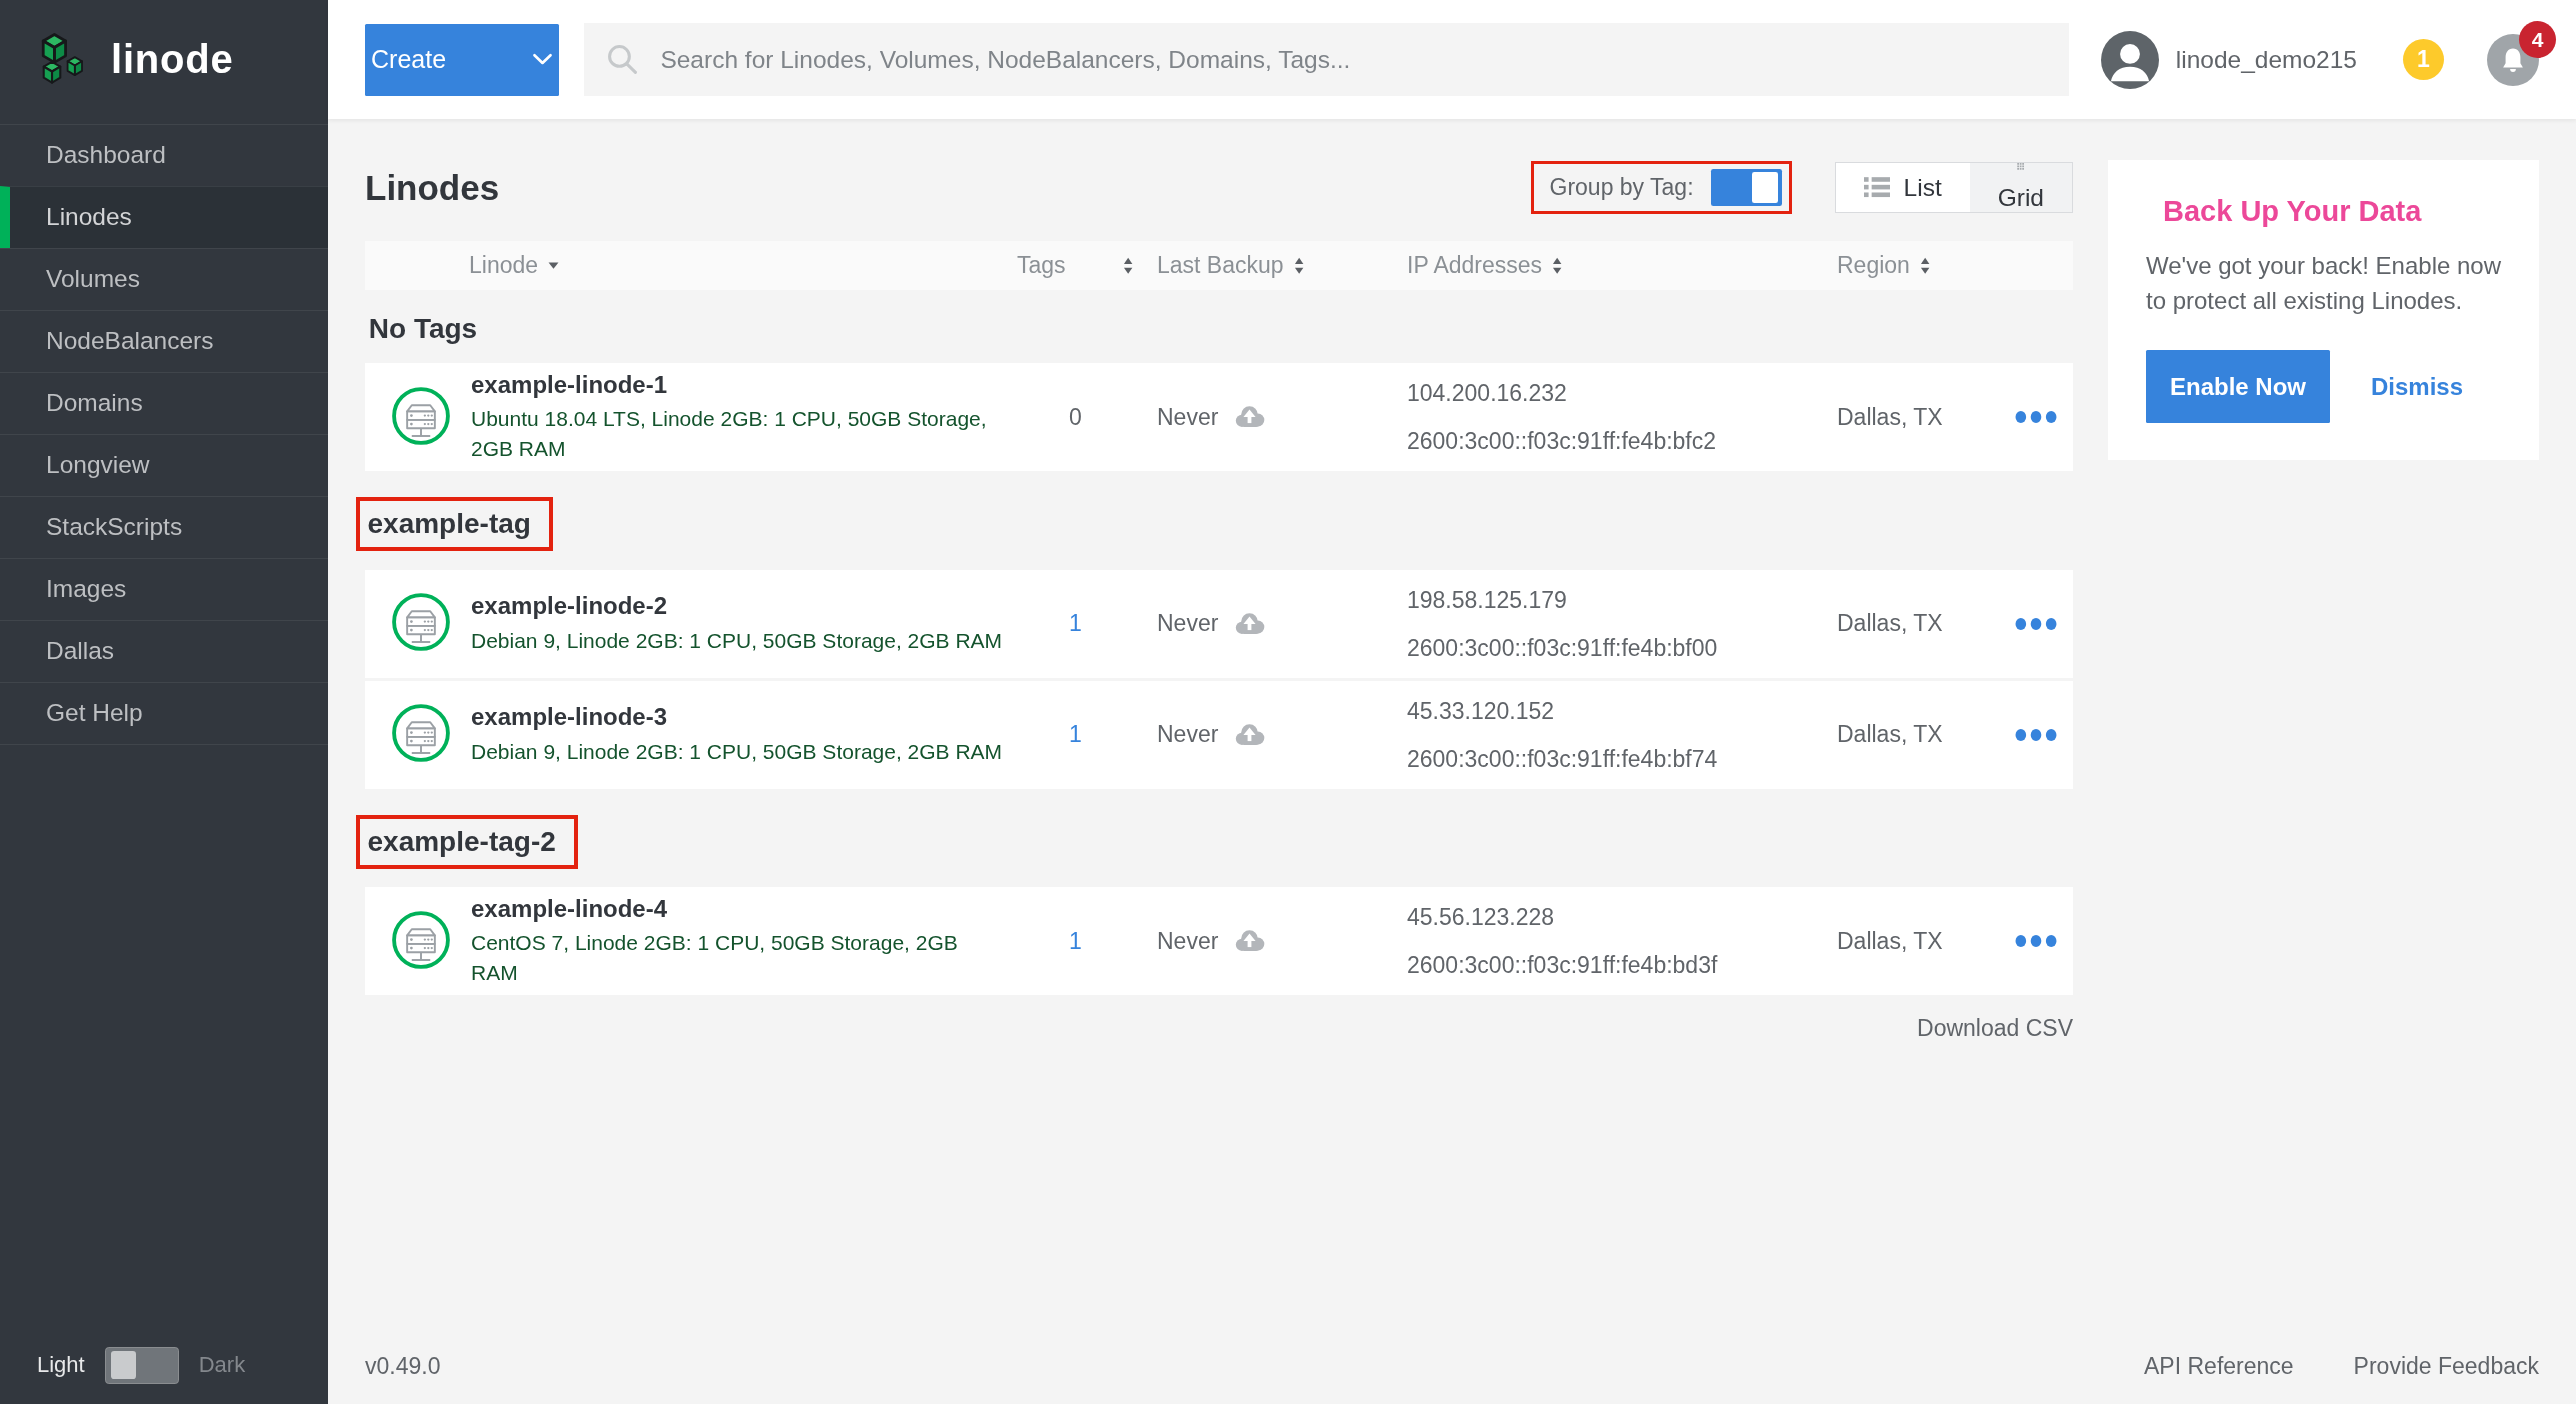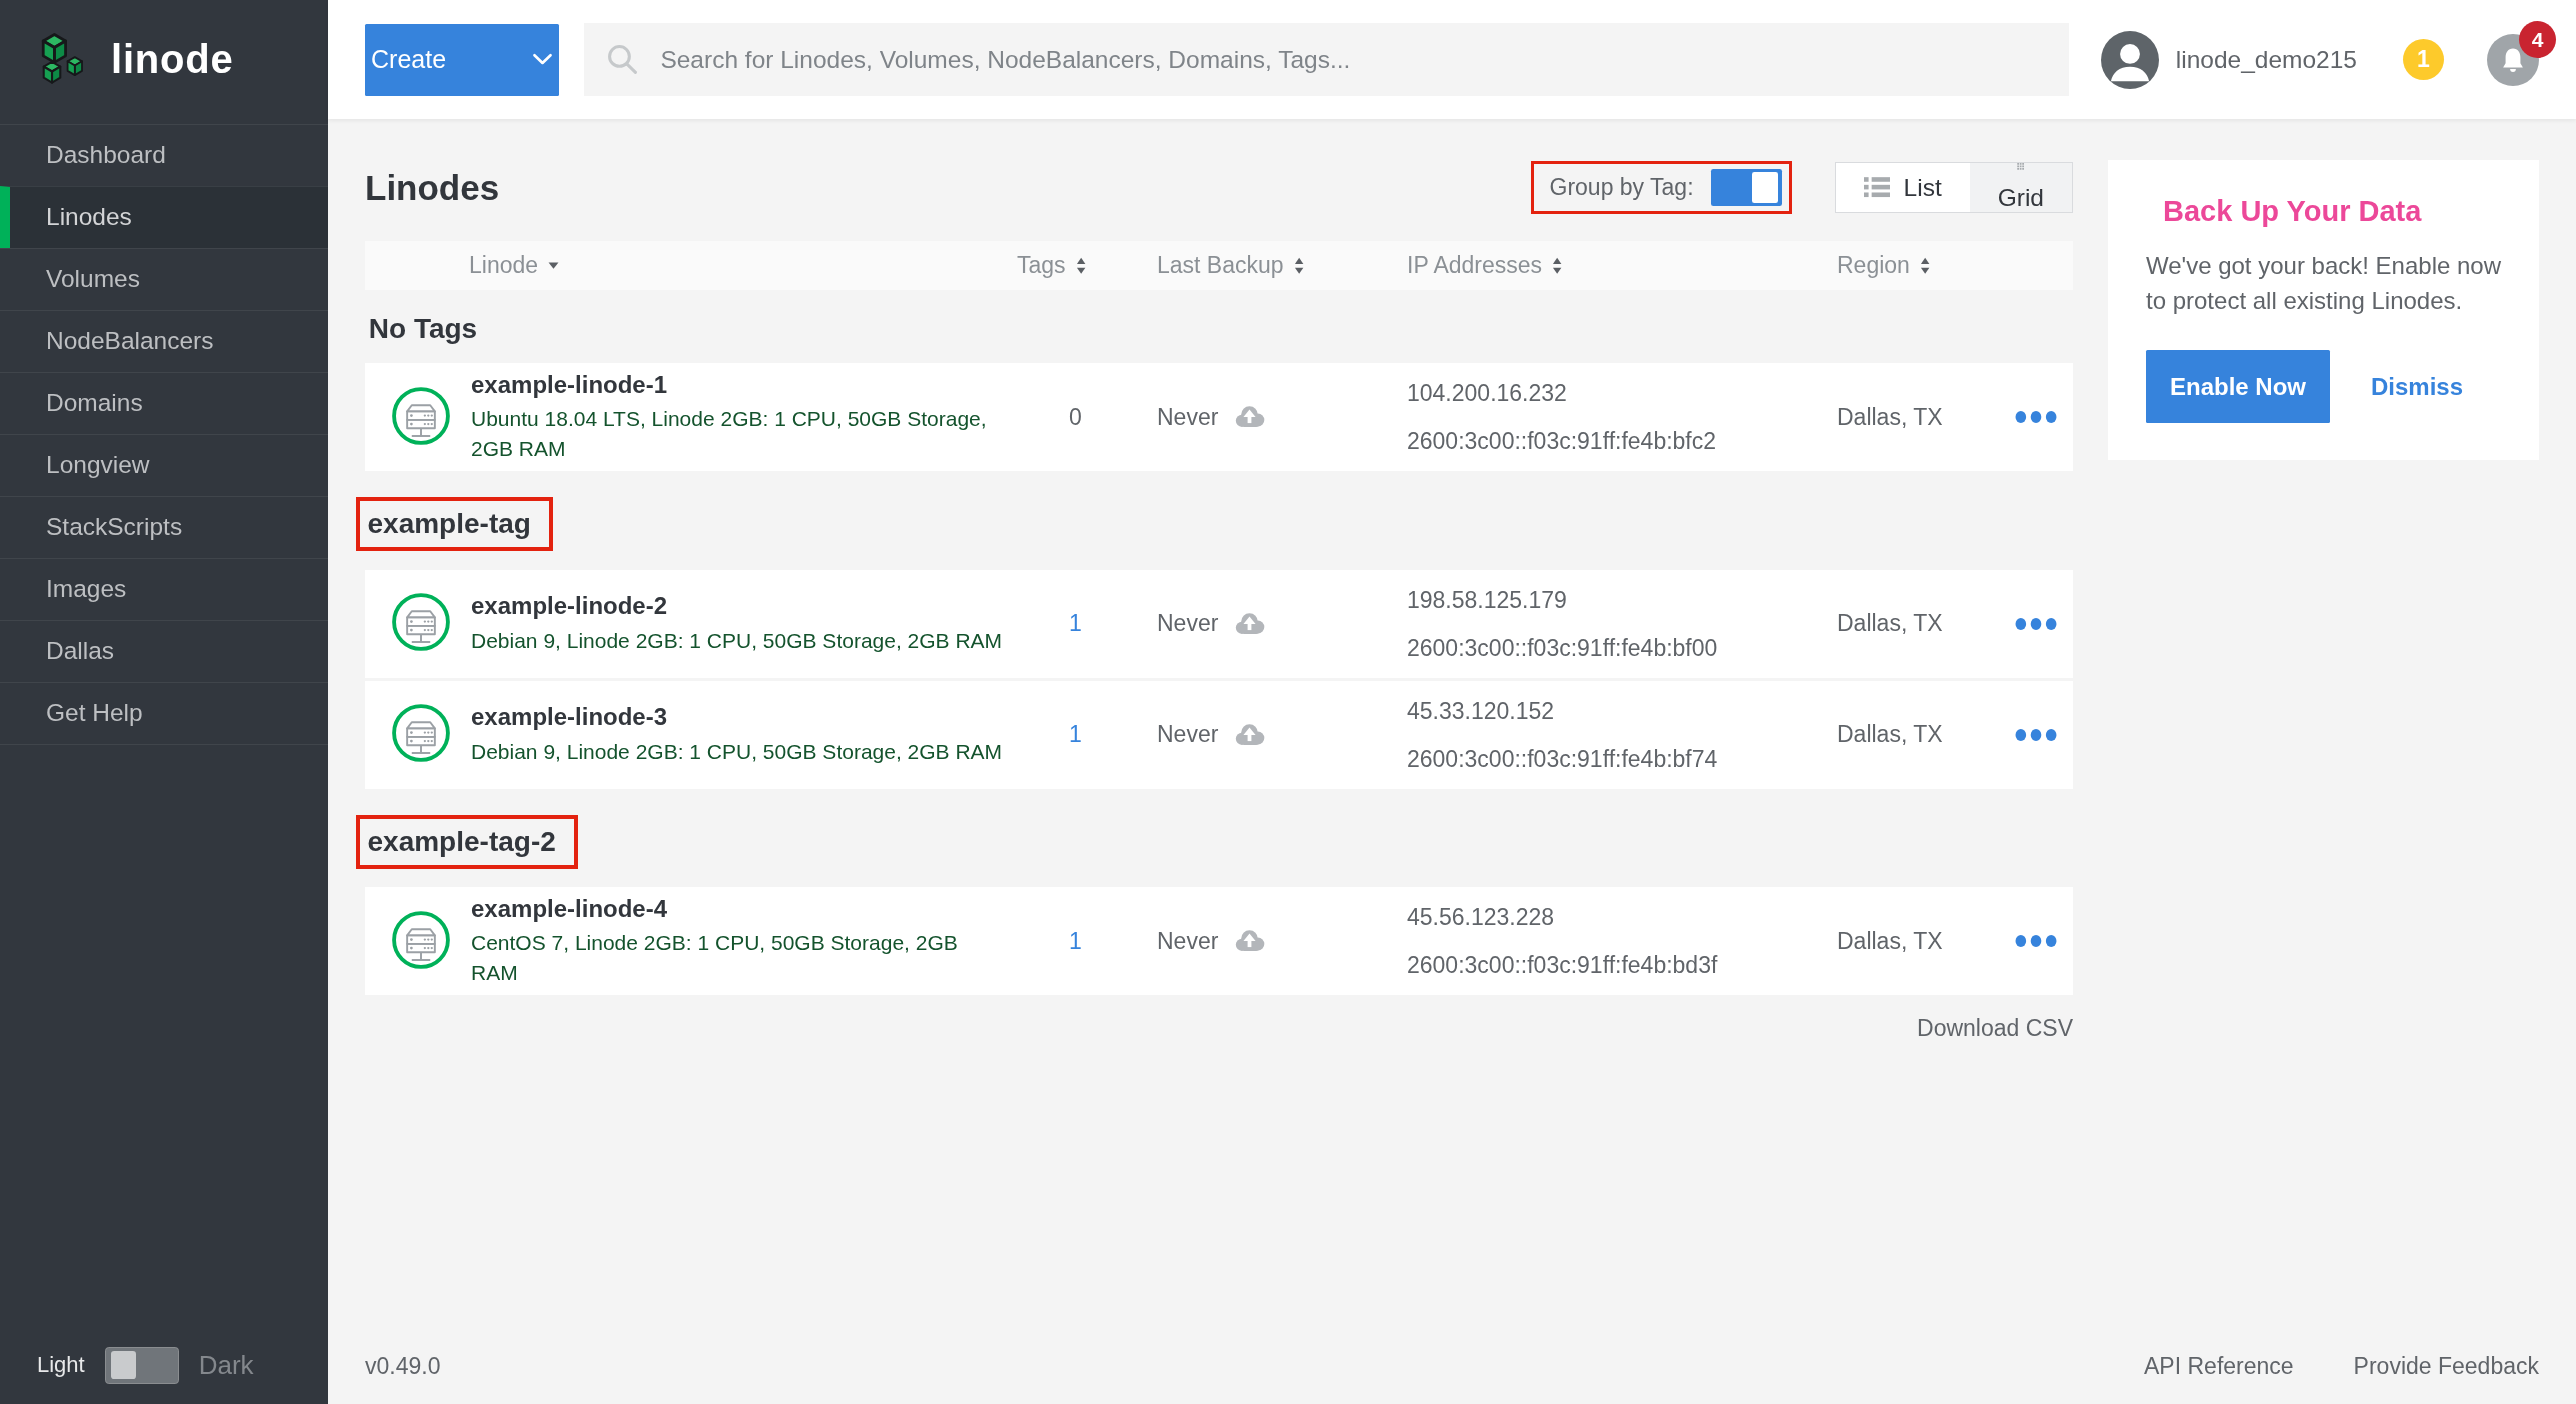--- a/index.html
+++ b/index.html
@@ -8,21 +8,21 @@
   .sidebar{width:328px;min-width:328px;background:#32373e;position:relative;color:#bdbfc2;}
   .logo{display:flex;align-items:center;gap:17px;height:119px;padding-left:34px;cursor:pointer;}
   .logo-text{color:#fff;font-size:40px;font-weight:bold;letter-spacing:0.8px;}
   .nav{list-style:none;margin:4.6px 0 0 0;padding:0;}
   .nav li{height:61px;display:flex;align-items:center;padding-left:46px;font-size:24.5px;
           border-top:0.8px solid rgba(255,255,255,0.07);cursor:pointer;}
   .nav li:last-child{border-bottom:0.8px solid rgba(255,255,255,0.07);}
   .nav li.active{background:#2b3137;border-left:10px solid #00b159;padding-left:36px;color:#d3d4d6;}
   .theme-toggle{position:absolute;bottom:0;left:0;width:100%;height:80px;display:flex;align-items:center;gap:20px;padding-left:37px;box-sizing:border-box;}
   .tt-light{color:#e8e9ea;font-size:22px;}
-  .tt-dark{color:#84888d;font-size:26px;}
+  .tt-dark{color:#84888d;font-size:22px;}
   .tt-switch{width:72px;height:35px;background:#70757a;border:1.5px solid #8a8d90;border-radius:3.8px;position:relative;cursor:pointer;}
   .tt-knob{position:absolute;left:5.4px;top:3.8px;width:24.5px;height:28px;background:#c9cbcd;border-radius:3.1px;}
   
   .rightside{flex:1;display:flex;flex-direction:column;height:1405px;}
   .topbar{height:119px;min-height:119px;background:#fff;display:flex;align-items:center;padding:0 37px;box-shadow:0 1.5px 3.8px rgba(0,0,0,0.06);position:relative;z-index:2;}
   .create-btn{width:194px;height:72px;background:#3683dc;color:#fff;border:none;border-radius:1.5px;font-size:25px;font-family:inherit;display:flex;align-items:center;justify-content:space-between;gap:17px;cursor:pointer;}
   .searchbar{flex:1;height:73px;background:#f4f4f4;margin-left:24.5px;display:flex;align-items:center;padding-left:21.5px;gap:18.4px;}
   .searchbar input{flex:1;border:none;outline:none;background:transparent;font-size:24.5px;color:#701a75;font-family:inherit;}
   .searchbar input::placeholder{color:#7f8489;opacity:1;}
   .userarea{display:flex;align-items:center;margin-left:32px;gap:17px;cursor:pointer;}
@@ -44,21 +44,21 @@
   .gbt-knob{position:absolute;right:3.8px;top:3.1px;width:26px;height:31px;background:#fff;border-radius:2.3px;}
   .view-switcher{display:flex;border:1.5px solid #d9dbde;height:49px;}
   .view-btn{display:flex;align-items:center;gap:14px;padding:0 28px;font-size:24.5px;color:#32363c;font-family:inherit;border:none;cursor:pointer;}
   .view-btn.active{background:#fff;}
   .view-btn.inactive{background:#f1f2f3;flex-direction:column;}
   
   .table{margin-top:26px;}
   .thead{display:grid;grid-template-columns:652px 117px 250px 430px 184px 75px;height:49px;align-items:center;background:#fafafa;color:#8b9095;font-size:23px;}
   .th{display:flex;align-items:center;gap:9.2px;cursor:pointer;}
   .th-linode{padding-left:104px;}
-  .th-tags{justify-content:flex-start;}
+  .th-tags{justify-content:space-between;}
   .th-pad{padding-left:23px;}
   .ghead{padding:23px 0 18.4px 0;}
   .gname{font-size:28px;font-weight:bold;color:#32363c;display:inline-block;padding-left:3.8px;}
   .gname.annotated{border:4.6px solid #e3220f;padding:7px 18.4px 7px 7.7px;margin-left:-9.2px;}
   .trow{display:grid;grid-template-columns:652px 117px 250px 430px 184px 75px;background:#fff;min-height:108px;align-items:center;margin-bottom:3.1px;cursor:pointer;}
   .c1{display:flex;align-items:center;padding-left:26px;gap:20px;}
   .lname{font-size:24px;font-weight:bold;color:#32363c;margin-bottom:5.4px;}
   .ldesc{font-size:21px;color:#14532d;line-height:30px;max-width:537px;}
   .c2{text-align:center;font-size:23px;}
   .tagcount.link{color:#3683dc;cursor:pointer;}

